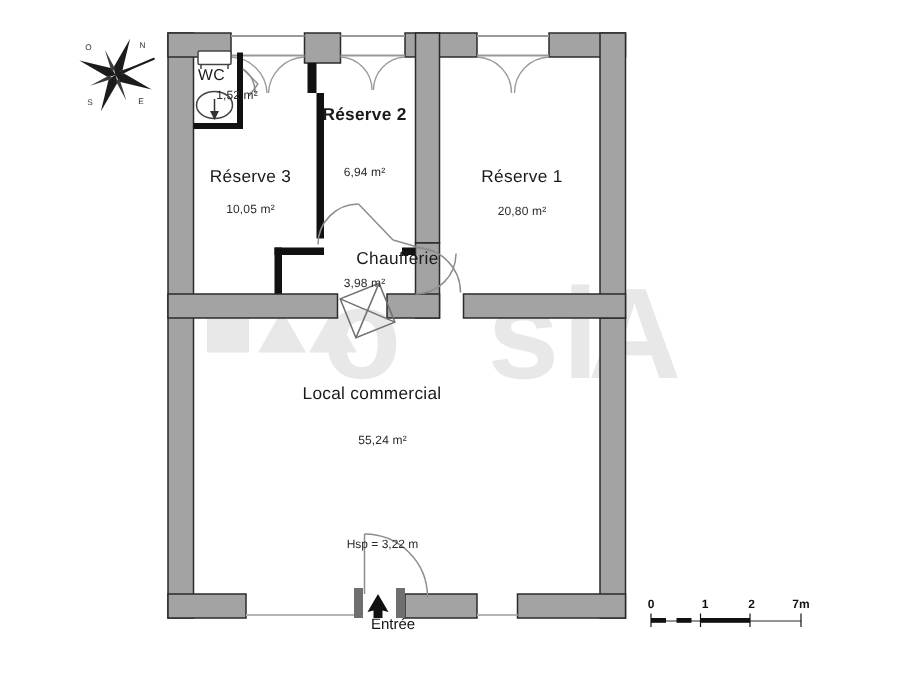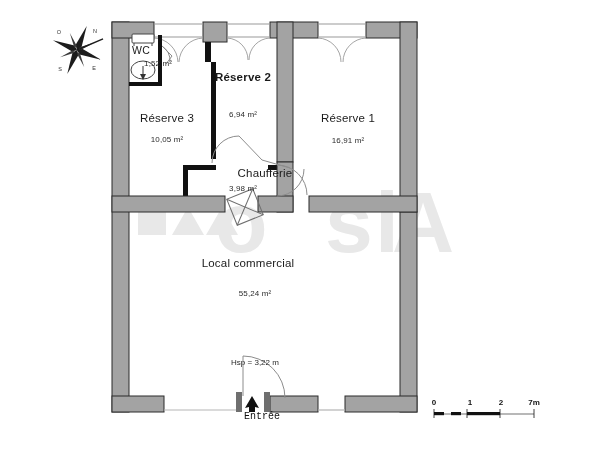--- a/index.html
+++ b/index.html
@@ -254,30 +254,30 @@
     <div class="room-label room-name small" style="left:141px; top:43px;">WC</div>
     <div class="room-label room-area" style="left:142px; top:58px;margin-left:16px;">1,52 m²</div>
 
     <div class="room-label room-name" style="left:167px; top:111px;">Réserve 3</div>
     <div class="room-label room-area" style="left:167px; top:134px;text-align:center;">10,05 m²</div>
 
     <div class="room-label room-name" style="left:243px; top:70px;font-weight:bold;">Réserve 2</div>
     <div class="room-label room-area" style="left:243px; top:93px;margin-top:16px;">6,94 m²</div>
 
     <div class="room-label room-name" style="left:348px; top:111px;">Réserve 1</div>
-    <div class="room-label room-area" style="left:348px; top:135px;">16,91 m²</div>
+    <div class="room-label room-area" style="left:348px; top:135px;">20,80 m²</div>
 
     <div class="room-label room-name" style="left:243px; top:166px;margin-left:22px;">Chaufferie</div>
     <div class="room-label room-area" style="left:243px; top:183px;">3,98 m²</div>
 
     <div class="room-label room-name" style="left:248px; top:256px;">Local commercial</div>
     <div class="room-label room-area" style="left:255px; top:288px;">55,24 m²</div>
     <div class="room-label room-extra" style="left:255px; top:326px;margin-top:31px;">Hsp = 3,22 m</div>
 
-    <div class="entry-label" style="left:262px; top:411px;font-family:Liberation Mono, monospace;">Entrée</div>
+    <div class="entry-label" style="left:262px; top:411px;">Entrée</div>
 
     <div class="compass-letter" style="left:95px; top:31px;">N</div>
     <div class="compass-letter" style="left:94px; top:68px;">E</div>
     <div class="compass-letter" style="left:60px; top:69px;">S</div>
     <div class="compass-letter" style="left:59px; top:32px;">O</div>
 
     <div class="scale-tick-label" style="left:434px; top:398px;">0</div>
     <div class="scale-tick-label" style="left:470px; top:398px;">1</div>
     <div class="scale-tick-label" style="left:501px; top:398px;">2</div>
     <div class="scale-tick-label" style="left:534px; top:398px;">7m</div>

